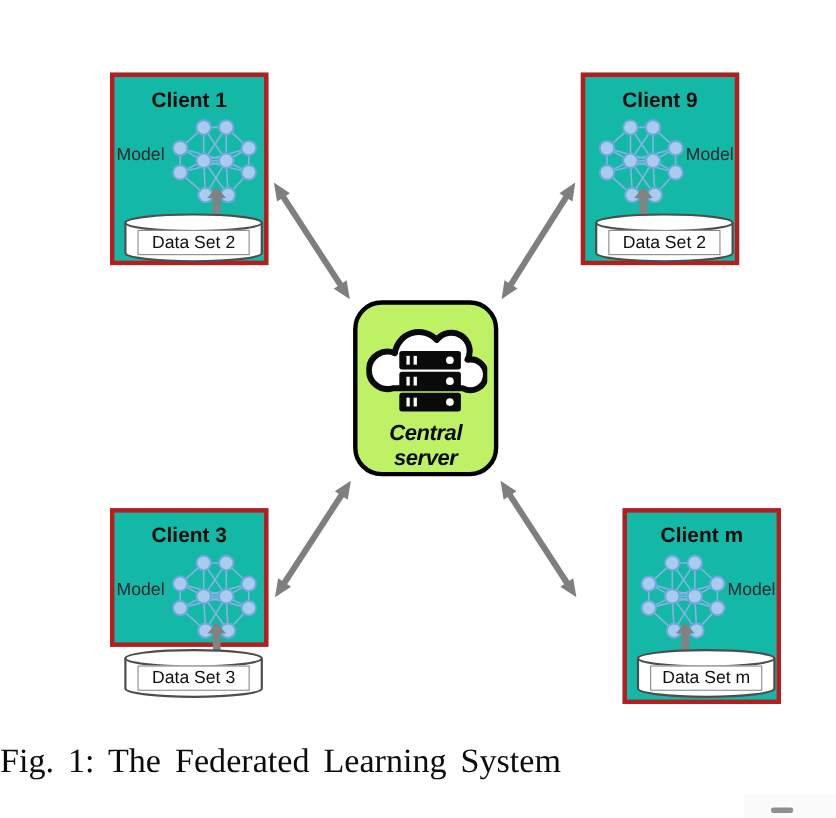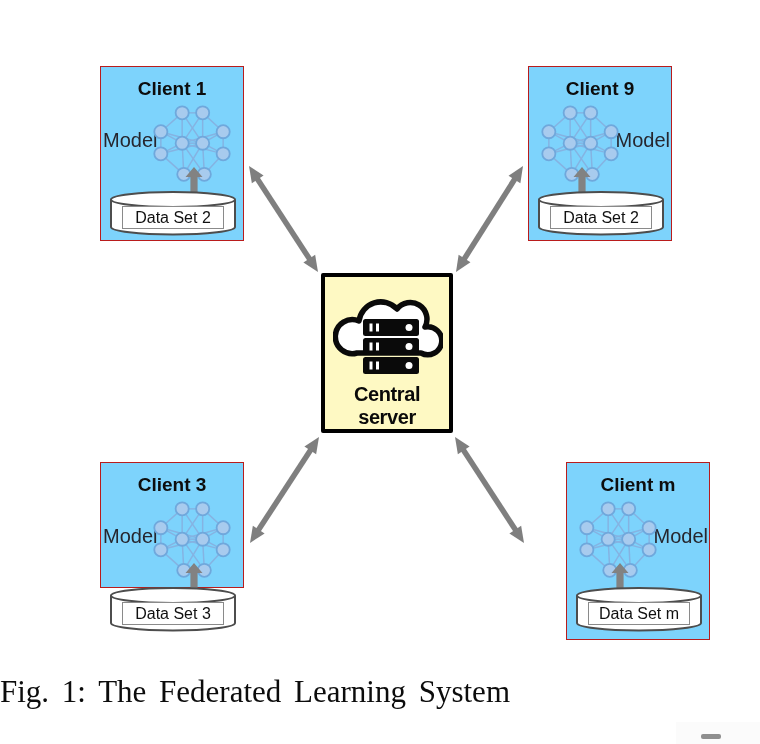--- a/index.html
+++ b/index.html
@@ -1,42 +1,42 @@
 <!DOCTYPE html>
 <html><head>
 <meta charset="utf-8">
 <style>
   html,body{margin:0;padding:0;background:#fff;}
   .canvas{position:relative;width:760px;height:744px;background:#ffffff;overflow:hidden;
           font-family:"Liberation Sans",sans-serif;}
   .arrows-layer{position:absolute;left:0;top:0;width:760px;height:744px;z-index:1;}
   
-  .client-box{position:absolute;width:144px;background:#7dd3fc;border:1px solid #b91c1c;z-index:2;box-sizing:border-box;padding-left:21px;}
+  .client-box{position:absolute;width:144px;background:#14b8a6;border:4px solid #b91c1c;z-index:2;box-sizing:border-box;padding-left:21px;}
   .pos-c1{left:100px;top:66px;height:175px;}
   .pos-c2{left:528px;top:66px;height:175px;}
   .pos-c3{left:100px;top:462px;height:126px;}
   .pos-c4{left:528px;top:462px;height:178px;margin-left:38px;}
   .client-title{position:absolute;top:11px;left:0;right:0;text-align:center;
                 font-weight:bold;font-size:19px;color:#0d0d0d;}
   .nn{position:absolute;width:82px;height:82px;top:36px;}
   .model-left  .nn{left:50px;}
   .model-right .nn{left:10px;}
-  .model-label{position:absolute;top:62px;font-size:20px;color:var(--model-text,#26262e);}
+  .model-label{position:absolute;top:62px;font-size:16px;color:var(--model-text,#26262e);}
   .model-left  .model-label{left:2px;}
   .model-right .model-label{right:1px;}
   .up-arrow{position:absolute;width:18px;height:28px;top:100px;}
   .model-left  .up-arrow{left:84px;}
   .model-right .up-arrow{left:44px;}
   .cylinder{position:absolute;left:7px;top:124px;width:130px;height:45px;}
   .cyl-svg{position:absolute;left:0;top:0;width:130px;height:45px;overflow:visible;}
   .dataset-label{position:absolute;left:14px;top:15px;width:100px;height:21px;background:#fff;
                  border:1px solid #8a8a8a;text-align:center;line-height:21px;font-size:16px;color:#101010;}
   
-  .server-box{position:absolute;left:321px;top:273px;width:132px;height:160px;background:#fef9c3;
-              border:4px solid #000;border-radius:2px;z-index:2;box-sizing:border-box;}
+  .server-box{position:absolute;left:321px;top:273px;width:132px;height:160px;background:#bef264;
+              border:4px solid #000;border-radius:26px;z-index:2;box-sizing:border-box;font-style:italic;}
   .server-icon{position:absolute;left:8px;top:4px;width:110px;height:106px;}
   .server-label{position:absolute;top:106px;left:0;right:0;text-align:center;font-weight:bold;
                 font-size:20px;letter-spacing:-0.4px;color:#0a0a0a;}
   
   .caption{position:absolute;left:0;top:674px;width:720px;text-align:left;
            font-family:"Liberation Serif",serif;font-size:31px;color:#0c0c0c;word-spacing:5px;}
   
   .corner-shade{position:absolute;left:676px;top:722px;width:84px;height:22px;background:#fbfbfb;}
   .corner-dash{position:absolute;left:701px;top:734px;width:20px;height:5px;background:#8f8f8f;border-radius:2px;}
 </style>

